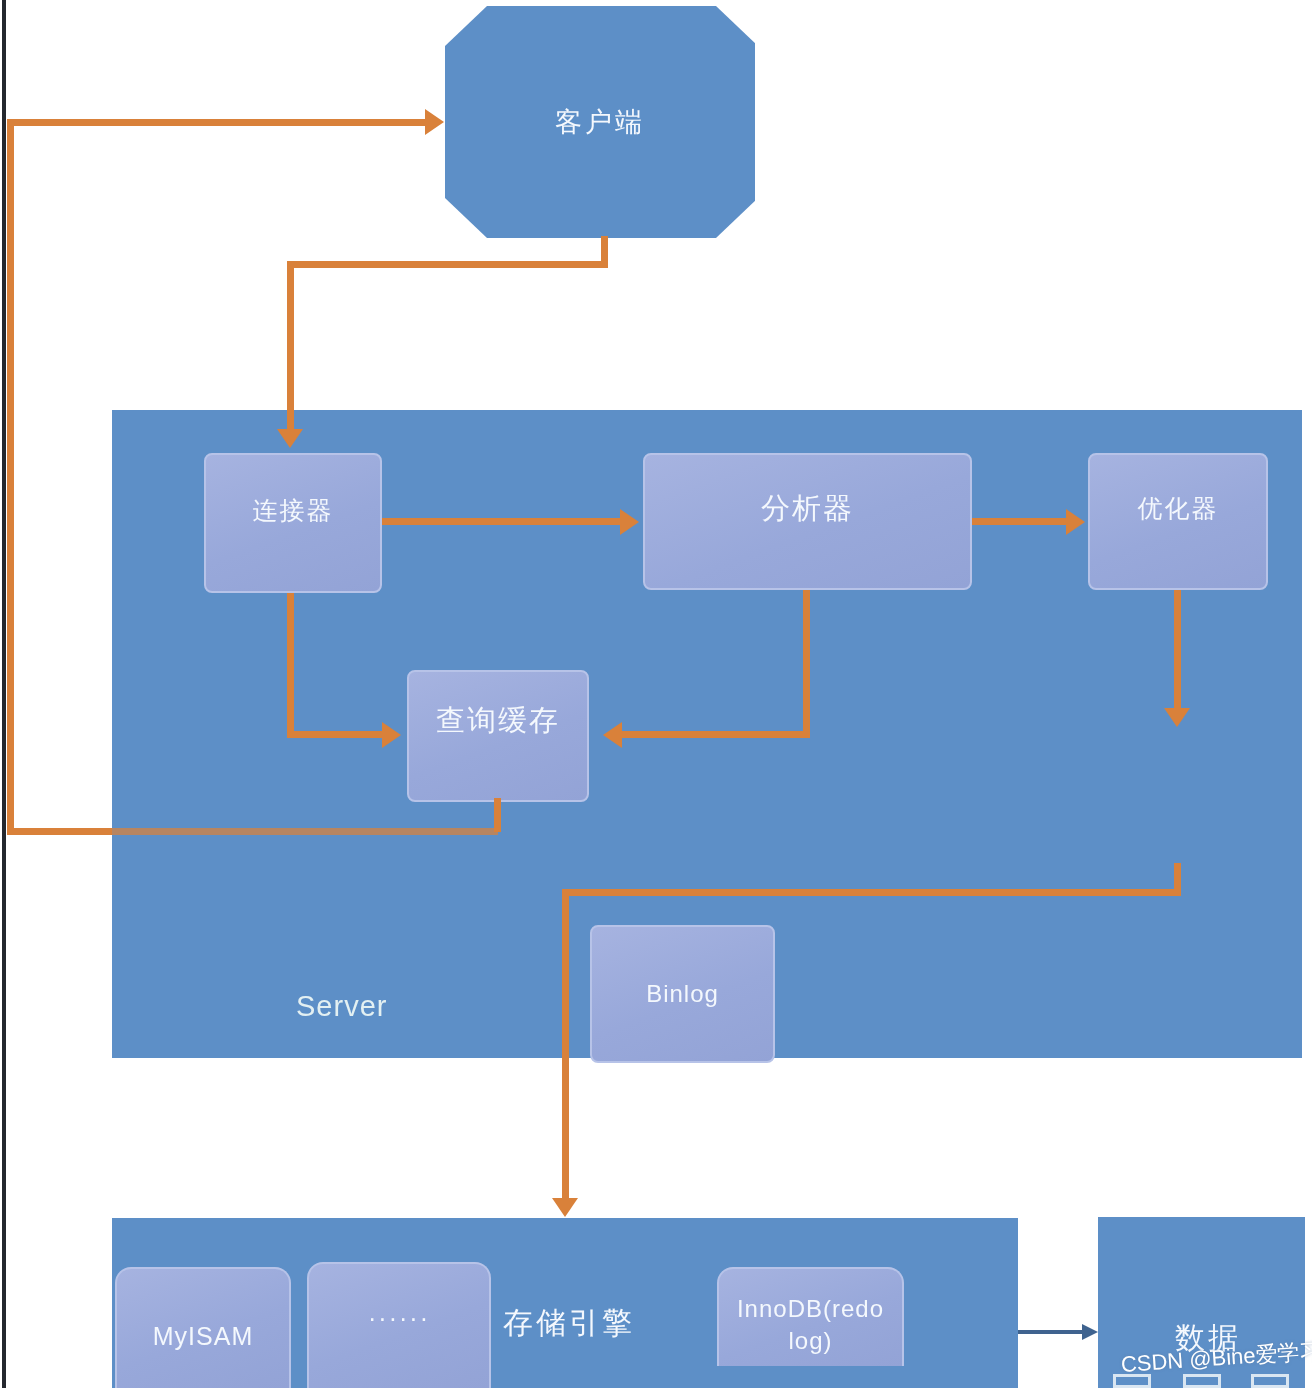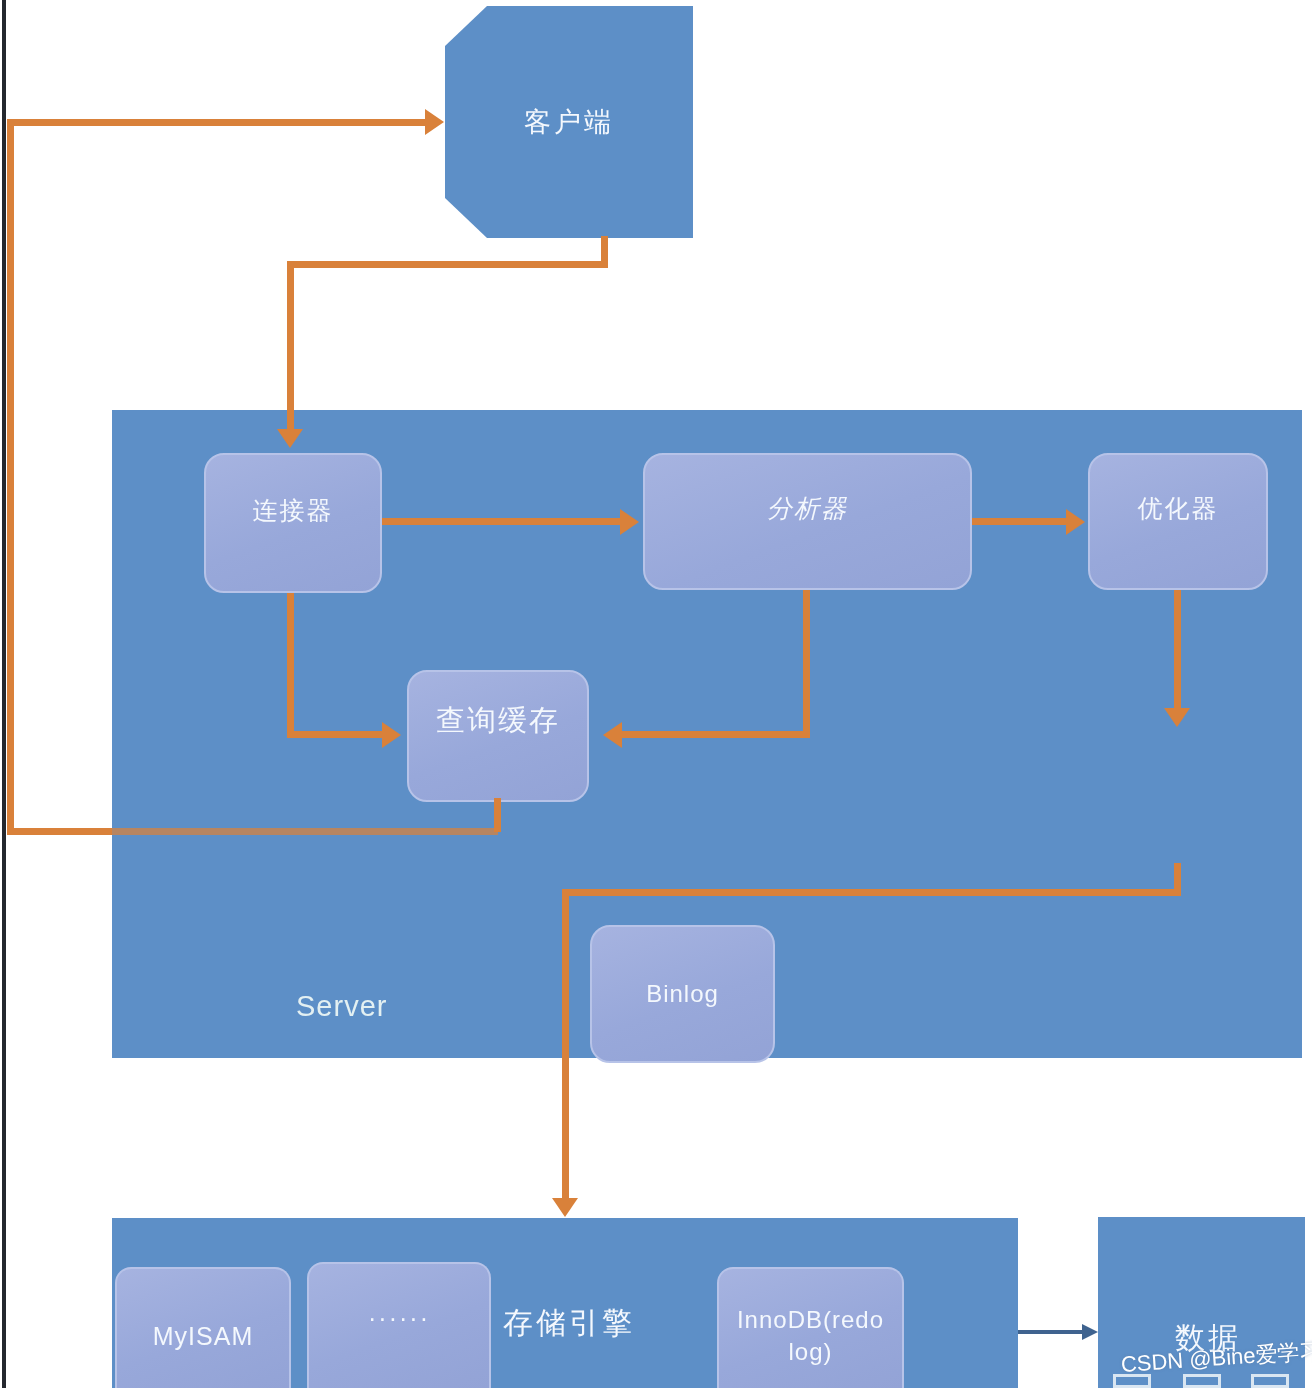--- a/index.html
+++ b/index.html
@@ -21,21 +21,21 @@
     background:var(--canvas-bg);overflow:hidden;
     font-family:"Liberation Sans","DejaVu Sans",sans-serif;
   }
   .abs{position:absolute;}
   
   .bigbox{background:var(--primary-blue);}
   
   .node{
     background:linear-gradient(160deg,var(--node-fill-light) 0%,var(--node-fill) 55%,#93a3d6 100%);
     border:2px solid var(--node-border);
-    border-radius:20px;
+    border-radius:8px;
     display:flex;align-items:center;justify-content:center;
     color:var(--label-text);
     box-sizing:border-box;
     letter-spacing:2px;
   }
   .node span{white-space:pre-line;text-align:center;line-height:1.3;}
   
   .octagon{
     background:var(--primary-blue);
     clip-path:polygon(42px 0,271px 0,313px 40px,313px 192px,271px 232px,42px 232px,0 192px,0 40px);
@@ -74,29 +74,29 @@
 
   <div class="abs bigbox" style="left:112px;top:1218px;width:906px;height:170px;"></div>
   <div class="abs zone-label" style="left:503px;top:1303px;">存储引擎</div>
 
   <div class="abs bigbox" style="left:1098px;top:1217px;width:207px;height:171px;"></div>
   <div class="abs zone-label" style="left:1175px;top:1318px;">数据</div>
   <div class="abs mini-square" style="left:1113px;top:1374px;width:38px;height:14px;"></div>
   <div class="abs mini-square" style="left:1183px;top:1374px;width:38px;height:14px;"></div>
   <div class="abs mini-square" style="left:1251px;top:1374px;width:38px;height:14px;"></div>
 
-  <div class="abs octagon" style="left:445px;top:6px;width:248px;height:232px;font-size:27px;padding-bottom:34px;">
+  <div class="abs octagon" style="left:445px;top:6px;width:310px;height:232px;font-size:27px;padding-bottom:34px;">
     <span>客户端</span>
   </div>
 
   <div class="abs node" style="left:204px;top:453px;width:178px;height:140px;font-size:25px;padding-bottom:26px;">
     <span>连接器</span>
   </div>
 
-  <div class="abs node" style="left:643px;top:453px;width:329px;height:137px;font-size:25px;padding-bottom:26px;font-style:italic;">
+  <div class="abs node" style="left:643px;top:453px;width:329px;height:137px;font-size:29px;padding-bottom:26px;">
     <span>分析器</span>
   </div>
 
   <div class="abs node" style="left:1088px;top:453px;width:180px;height:137px;font-size:25px;padding-bottom:26px;">
     <span>优化器</span>
   </div>
 
   <div class="abs node" style="left:407px;top:670px;width:182px;height:132px;font-size:29px;padding-bottom:30px;">
     <span>查询缓存</span>
   </div>
@@ -107,21 +107,21 @@
   </div>
 
   <div class="abs node" style="left:115px;top:1267px;width:176px;height:121px;font-size:25px;letter-spacing:1px;border-radius:16px 16px 0 0;border-bottom:none;padding-top:16px;">
     <span>MyISAM</span>
   </div>
 
   <div class="abs node" style="left:307px;top:1262px;width:184px;height:126px;font-size:25px;border-radius:16px 16px 0 0;border-bottom:none;padding-bottom:16px;">
     <span>······</span>
   </div>
 
-  <div class="abs node" style="left:717px;top:1267px;width:187px;height:121px;font-size:24px;letter-spacing:1px;border-radius:16px 16px 0 0;border-bottom:none;padding:14px 14px 0 14px;">
+  <div class="abs node" style="left:717px;top:1267px;width:187px;height:99px;font-size:24px;letter-spacing:1px;border-radius:16px 16px 0 0;border-bottom:none;padding:14px 14px 0 14px;">
     <span>InnoDB(redo log)</span>
   </div>
 
   <div class="abs line" style="left:494px;top:798px;width:7px;height:34px;"></div>
   <div class="abs line muted" style="left:112px;top:828px;width:386px;height:7px;"></div>
   <div class="abs line" style="left:10px;top:828px;width:102px;height:7px;"></div>
   <div class="abs line" style="left:7px;top:119px;width:7px;height:716px;"></div>
   <div class="abs line" style="left:10px;top:119px;width:415px;height:7px;"></div>
   <div class="abs arr right" style="left:425px;top:109px;"></div>
 

